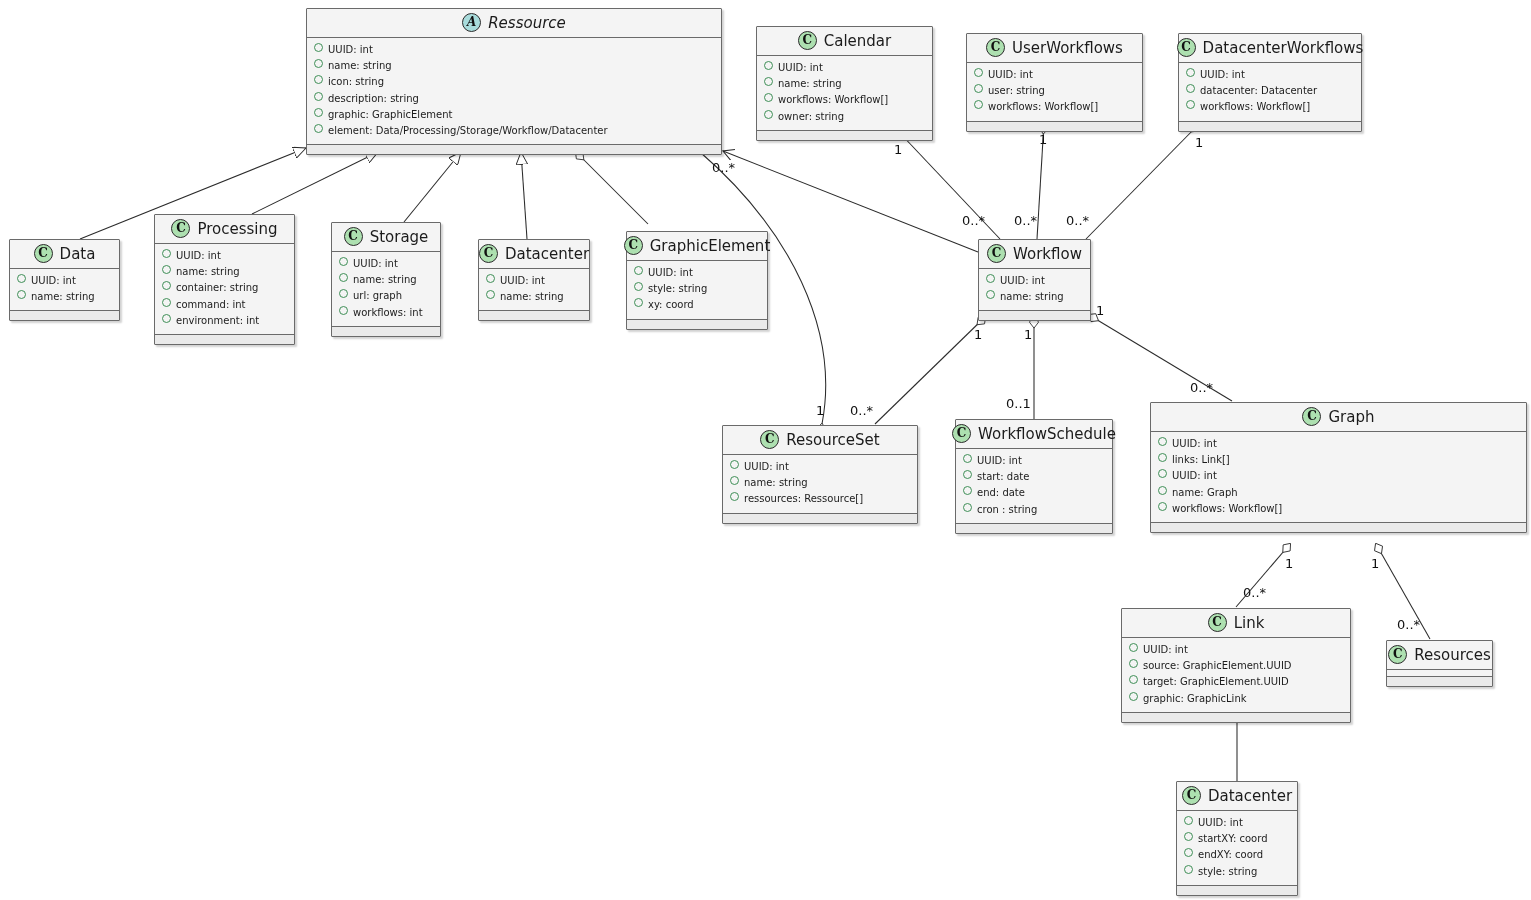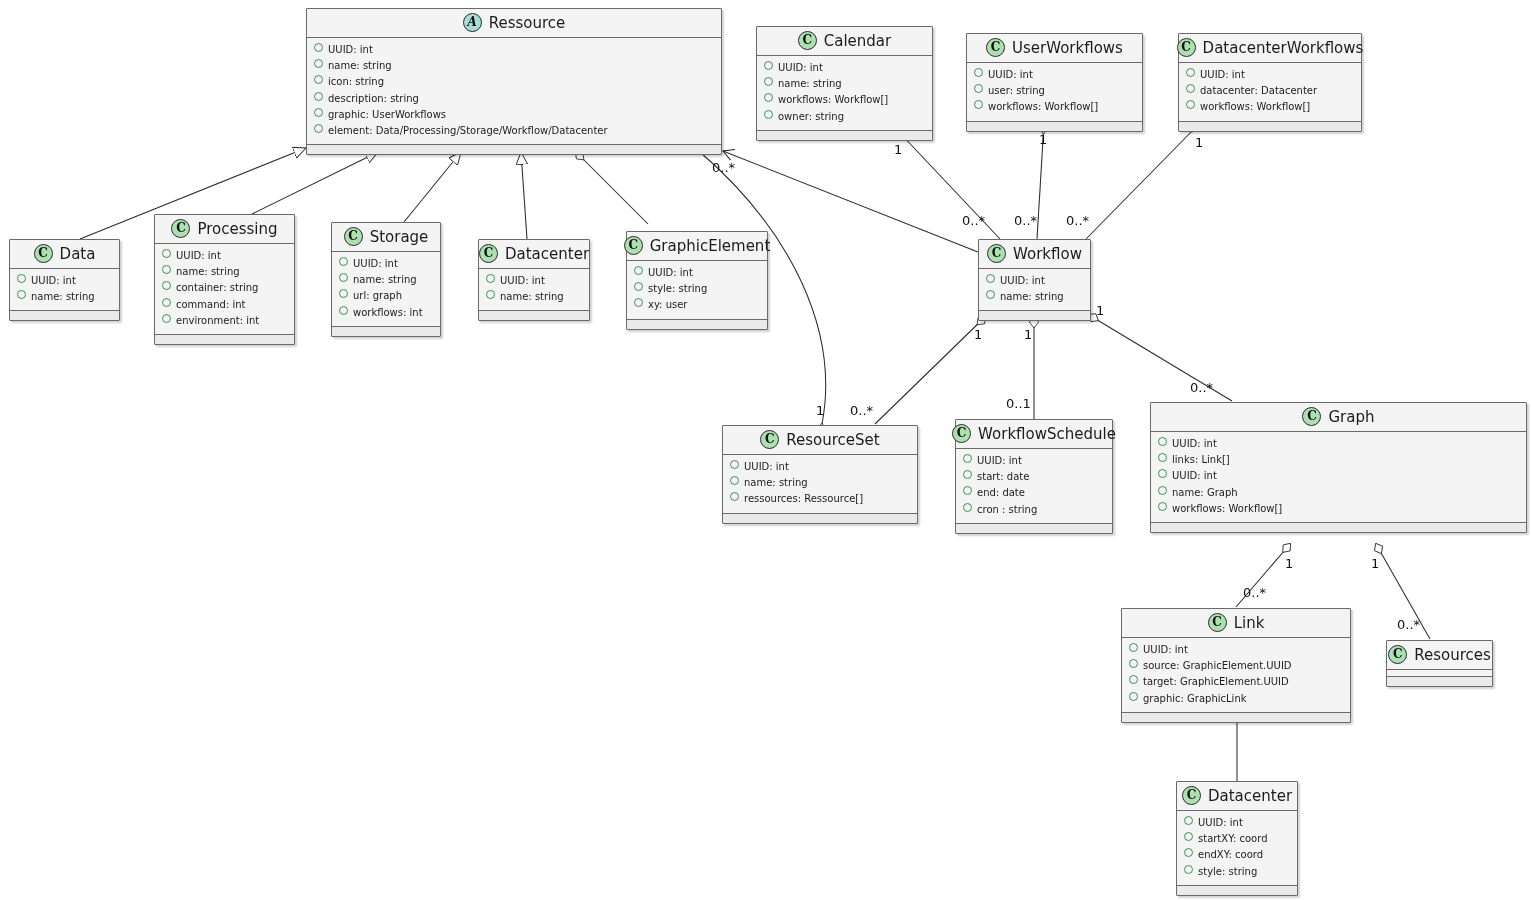--- a/index.html
+++ b/index.html
@@ -42,20 +42,21 @@
     color: #1b1b1b;
     white-space: nowrap;
     border-bottom: 1px solid #6a6a6a;
     display: flex;
     align-items: center;
     justify-content: center;
     gap: 7px;
     background: #f4f4f4;
   }
   .uml-header.abstract .cls-title {
+    font-style: italic;
   }
   .stereo {
     display: inline-block;
     width: 17px;
     height: 17px;
     border-radius: 50%;
     border: 1px solid #2b2b2b;
     background: #ade0b0;
     color: #111;
     font-size: 12px;
@@ -180,21 +181,21 @@
           <div class="attr-row">
             <span class="vis-pub"></span>
             <span>icon: string</span>
           </div>
           <div class="attr-row">
             <span class="vis-pub"></span>
             <span>description: string</span>
           </div>
           <div class="attr-row">
             <span class="vis-pub"></span>
-            <span>graphic: UserWorkflows</span>
+            <span>graphic: GraphicElement</span>
           </div>
           <div class="attr-row">
             <span class="vis-pub"></span>
             <span>element: Data/Processing/Storage/Workflow/Datacenter</span>
           </div>
         </div>
         <div class="uml-ops"></div>
       </div>
       <div class="uml-class" style="left: 756px; top: 26px; width: 177px;">
         <div class="uml-header">
@@ -360,21 +361,21 @@
           <div class="attr-row">
             <span class="vis-pub"></span>
             <span>UUID: int</span>
           </div>
           <div class="attr-row">
             <span class="vis-pub"></span>
             <span>style: string</span>
           </div>
           <div class="attr-row">
             <span class="vis-pub"></span>
-            <span>xy: user</span>
+            <span>xy: coord</span>
           </div>
         </div>
         <div class="uml-ops"></div>
       </div>
       <div class="uml-class" style="left: 978px; top: 239px; width: 113px;">
         <div class="uml-header">
           <span class="stereo">C</span>
           <span class="cls-title">Workflow</span>
         </div>
         <div class="uml-attrs">

